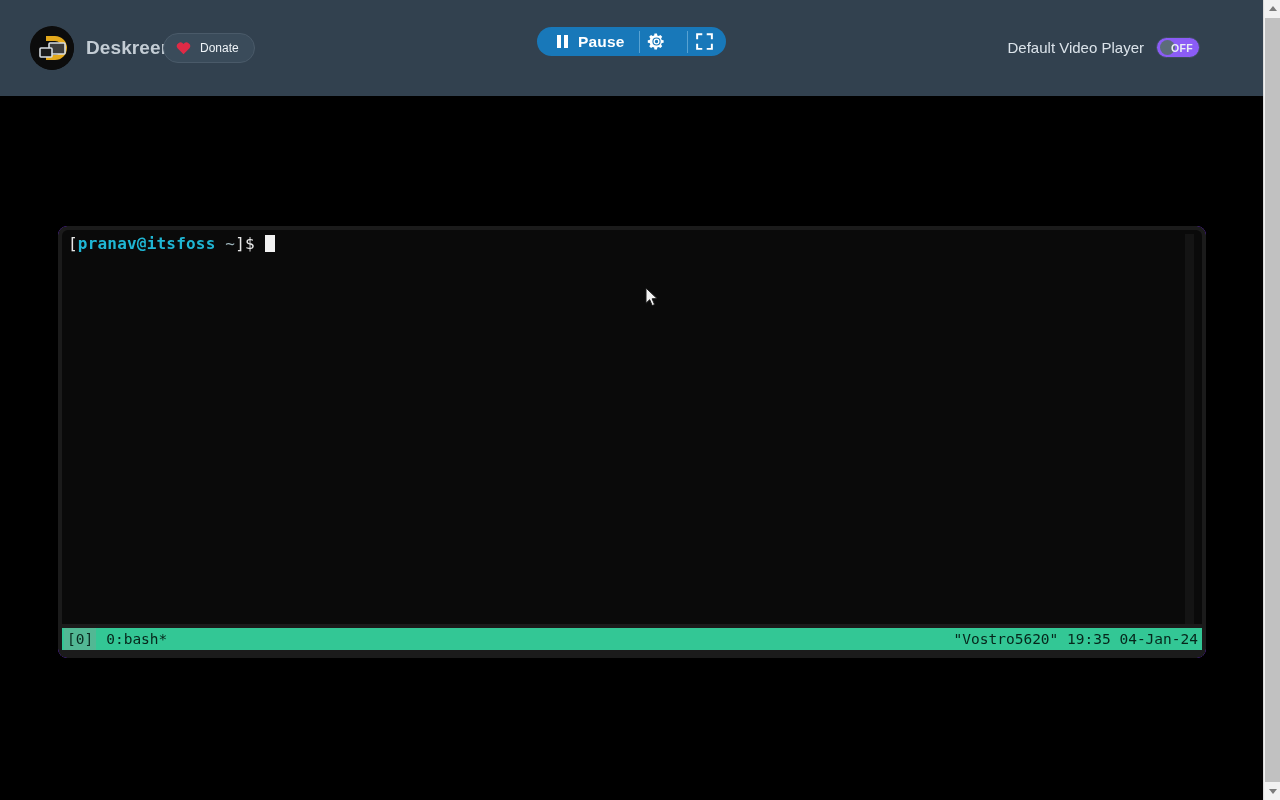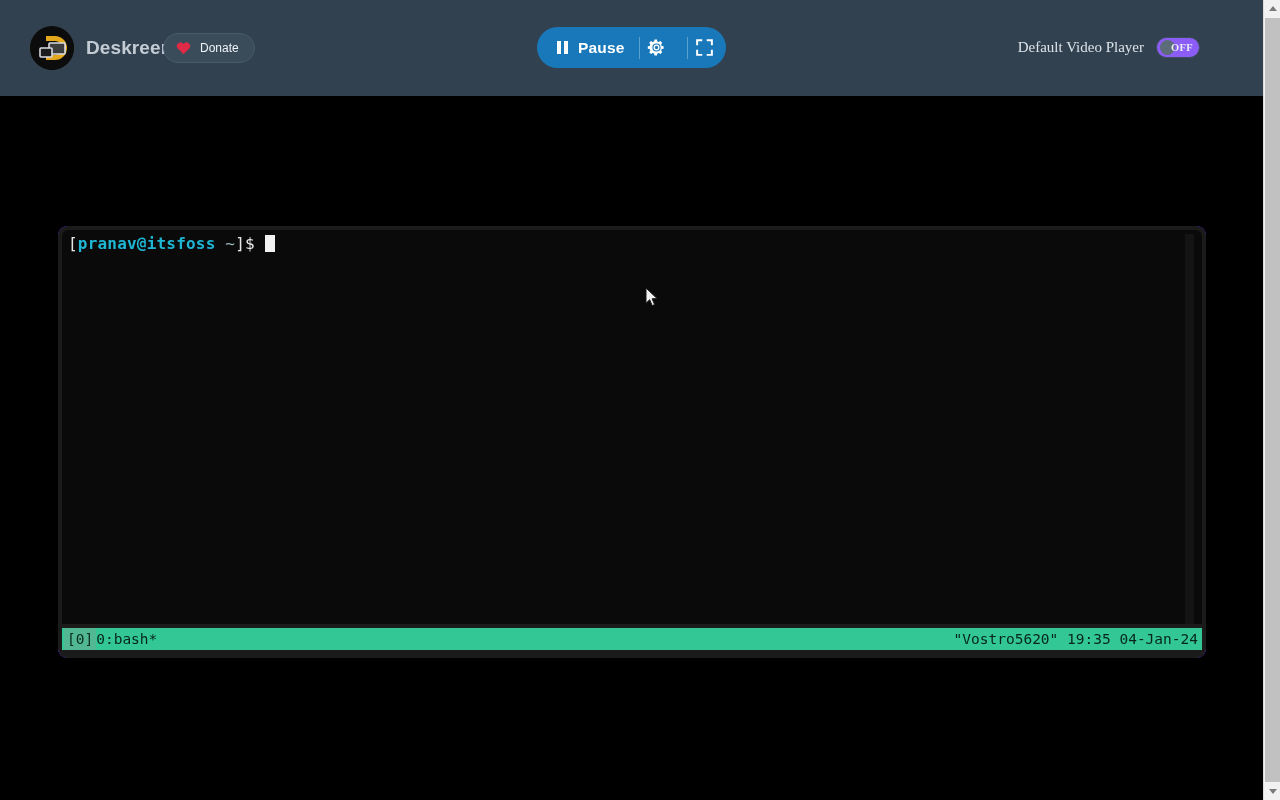--- a/index.html
+++ b/index.html
@@ -46,21 +46,21 @@
     border: 1px solid #4a5a69;
     border-radius: 16px;
     color: #eef3f7; font-size: 12px;
     cursor: pointer;
   }
   .heart { width: 15px; height: 14px; display: block; }
 
   
   .ctrl-pill {
     position: absolute; left: 537px; top: 27px;
-    width: 189px; height: 41px;
+    width: 189px; height: 29px;
     background: #1878b9;
     border-radius: 21px;
     display: flex; align-items: center;
     color: #fff;
   }
   .ctrl-pause {
     display: flex; align-items: center; gap: 10px;
     padding: 0 0 0 20px; height: 100%;
     cursor: pointer;
   }
@@ -74,21 +74,21 @@
     width: 33px; height: 100%;
     display: flex; align-items: center; justify-content: center;
     cursor: pointer;
   }
   .ctrl-icon-btn:first-of-type { margin-left: 3px; }
   .gear-ico, .fs-ico { display: block; }
 
   
   .player-toggle {
     position: absolute; right: 63px; top: 37px;
-    display: flex; align-items: center; gap: 12px; font-family: Liberation Serif, serif;
+    display: flex; align-items: center; gap: 12px;
   }
   .player-label { color: #dbe3ea; font-size: 15px; }
   .switch {
     width: 44px; height: 21px; border-radius: 11px;
     background: #8b5cf6;
     border: 1px solid #3d4d5b;
     position: relative; cursor: pointer;
     display: flex; align-items: center;
   }
   .switch .knob {
@@ -164,21 +164,21 @@
     white-space: pre;
     overflow: hidden;
   }
   .tmux-session {
     background: #52b894;
     color: #0a2b20;
     padding: 0 3px;
     margin-left: 2px;
     height: 22px; line-height: 22px;
   }
-  .tmux-window { }
+  .tmux-window { margin-left: 10px; }
   .tmux-right {
     margin-left: auto; padding-right: 4px;
   }
 
   
   .mouse-cursor {
     position: absolute; left: 645px; top: 191px;
     width: 14px; height: 21px;
     pointer-events: none;
   }

